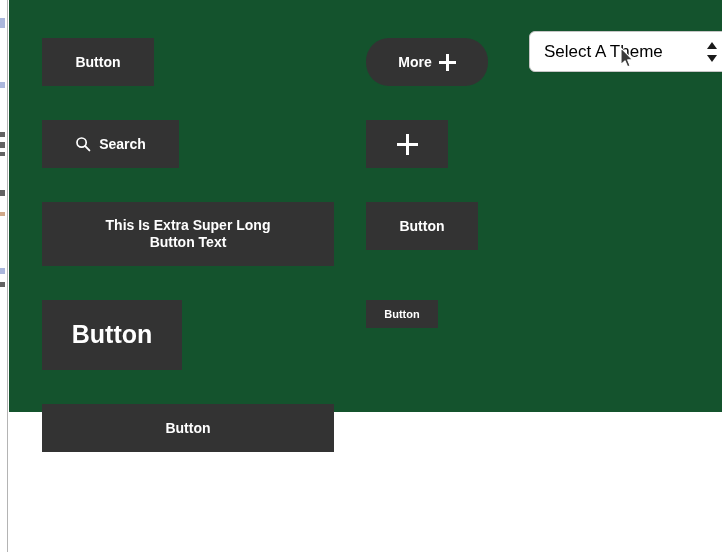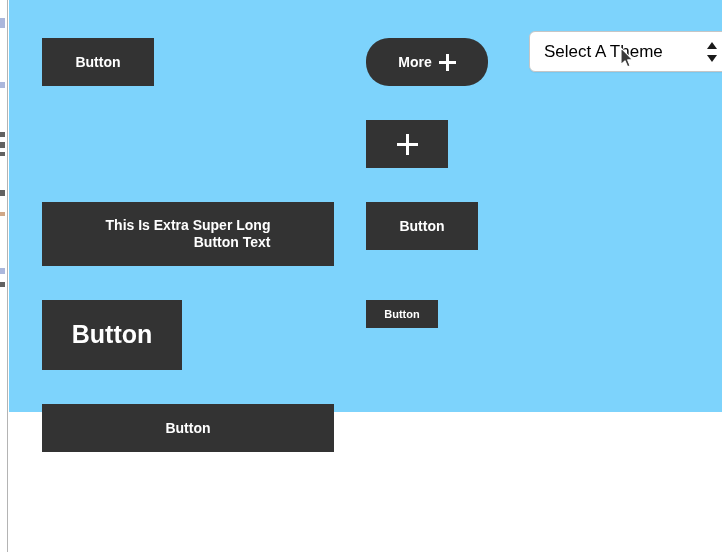--- a/index.html
+++ b/index.html
@@ -35,21 +35,21 @@
   }
   #bg-window-sliver .sliver-mark.dark { background: #2e2e2e; }
   #bg-window-sliver .sliver-mark.warm { background: #c08b60; }
 
   #page {
     position: absolute;
     left: 9px;
     top: 0;
     width: 713px;
     height: 412px;
-    background: #7dd3fc;
+    background: #14532d;
   }
 
   
   .btn {
     position: absolute;
     background: #333333;
     color: #ffffff;
     border: 0;
     border-radius: 0;
     display: flex;
@@ -67,21 +67,21 @@
 
   .btn .glyph {
     display: inline-flex;
     align-items: center;
     justify-content: center;
   }
 
   
   #btn-default      { left: 33px;  top: 38px;  width: 112px; height: 48px; font-size: 14px; }
   #btn-search       { left: 33px;  top: 120px; width: 137px; height: 48px; font-size: 14px; gap: 8px; }
-  #btn-longtext     { left: 33px;  top: 202px; width: 292px; height: 64px; font-size: 14px; text-align: right; }
+  #btn-longtext     { left: 33px;  top: 202px; width: 292px; height: 64px; font-size: 14px; }
   #btn-large        { left: 33px;  top: 300px; width: 140px; height: 70px; font-size: 25px; }
   #btn-fullwidth    { left: 33px;  top: 404px; width: 292px; height: 48px; font-size: 14px; }
 
   
   #btn-more         { left: 357px; top: 38px;  width: 122px; height: 48px; font-size: 14px; gap: 7px; border-radius: 23px; }
   #btn-icononly     { left: 357px; top: 120px; width: 82px;  height: 48px; font-size: 14px; }
   #btn-secondary    { left: 357px; top: 202px; width: 112px; height: 48px; font-size: 14px; }
   #btn-small        { left: 357px; top: 300px; width: 72px;  height: 28px; font-size: 11px; }
 
   .btn-label { display: block; white-space: pre-line; }
@@ -185,20 +185,29 @@
   <div class="sliver-mark" style="top:268px;height:6px"></div>
   <div class="sliver-mark dark" style="top:282px;height:5px"></div>
 </div>
 
 <div id="page">
 
   <button class="btn" id="btn-default">
     <span class="btn-label">Button</span>
   </button>
 
+  <button class="btn" id="btn-search">
+    <span class="glyph icon-search">
+      <svg width="16" height="16" viewBox="0 0 16 16" aria-hidden="true">
+        <circle cx="6.6" cy="6.6" r="4.6" fill="none" stroke="#ffffff" stroke-width="1.7"></circle>
+        <line x1="10.2" y1="10.2" x2="14.4" y2="14.4" stroke="#ffffff" stroke-width="1.9" stroke-linecap="round"></line>
+      </svg>
+    </span>
+    <span class="btn-label">Search</span>
+  </button>
 
   <button class="btn" id="btn-longtext">
     <span class="btn-label">This Is Extra Super Long
 Button Text</span>
   </button>
 
   <button class="btn" id="btn-large">
     <span class="btn-label">Button</span>
   </button>
 

